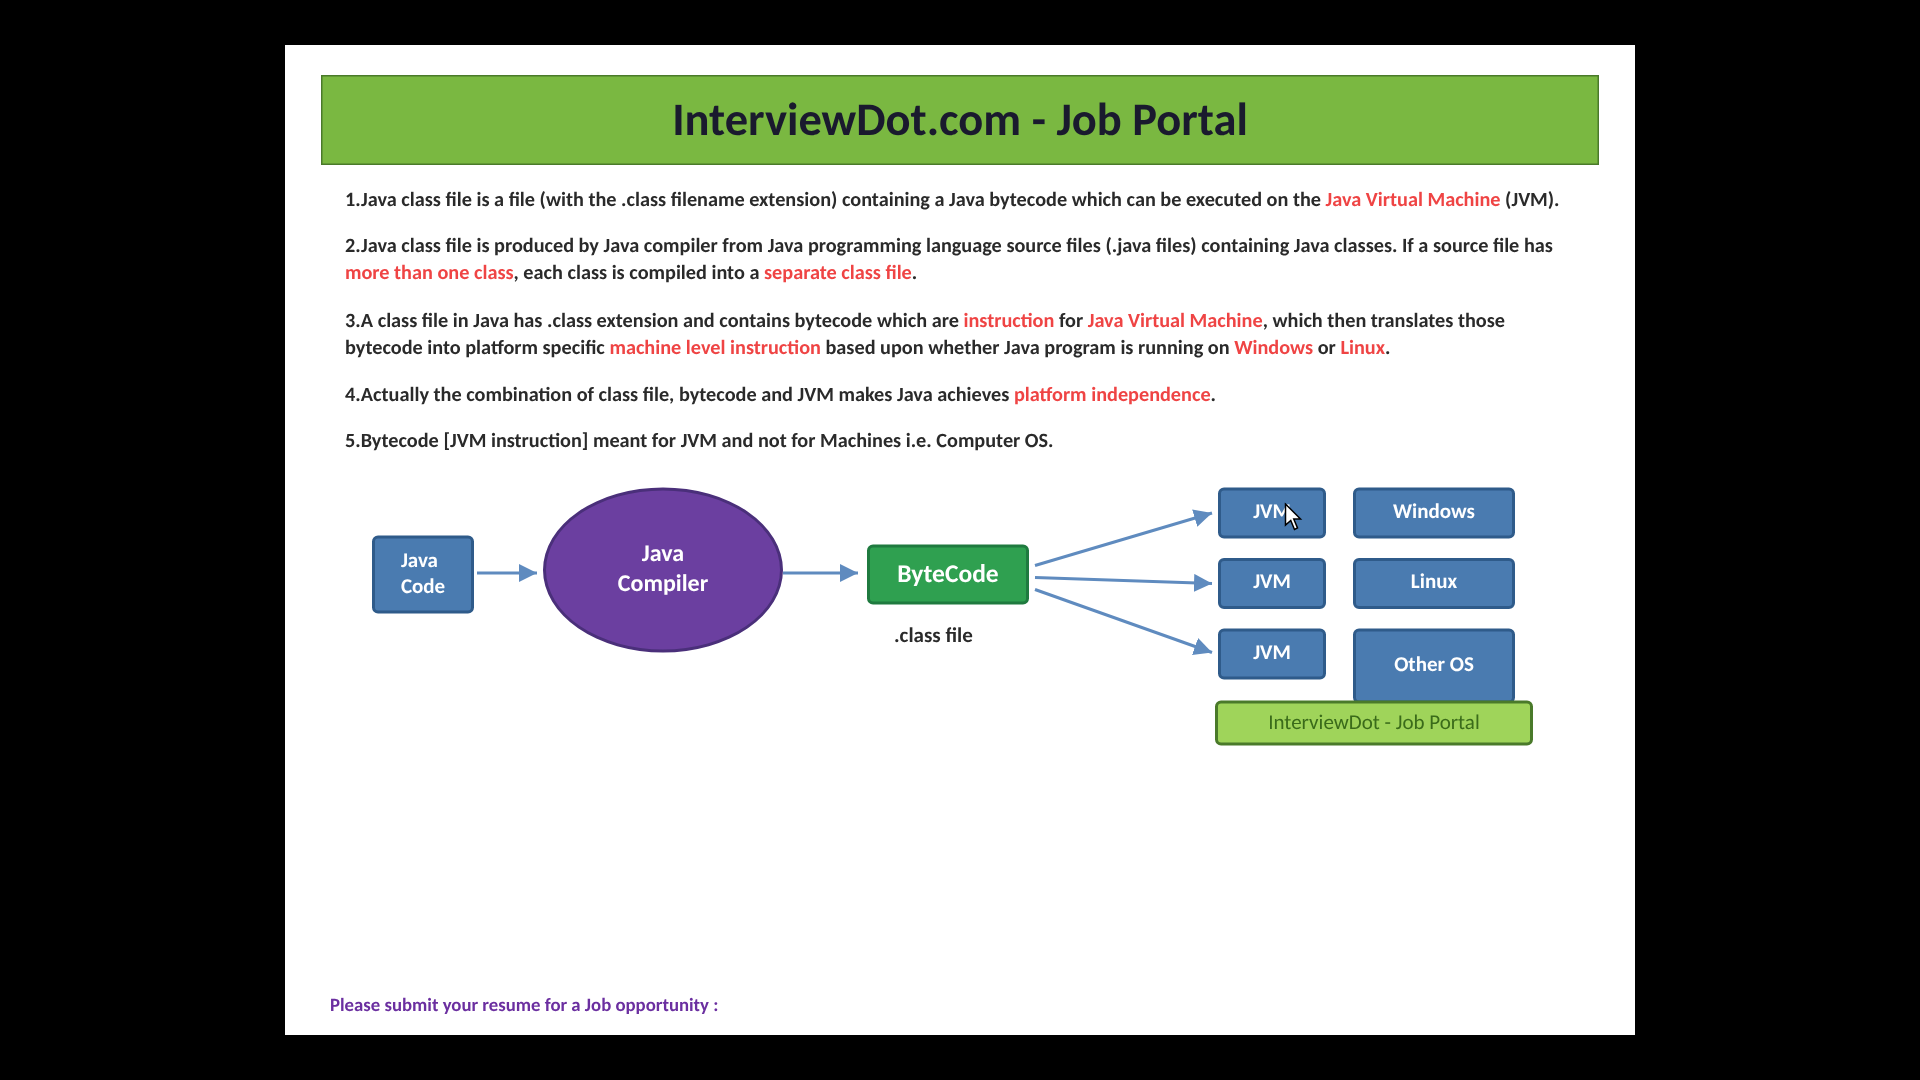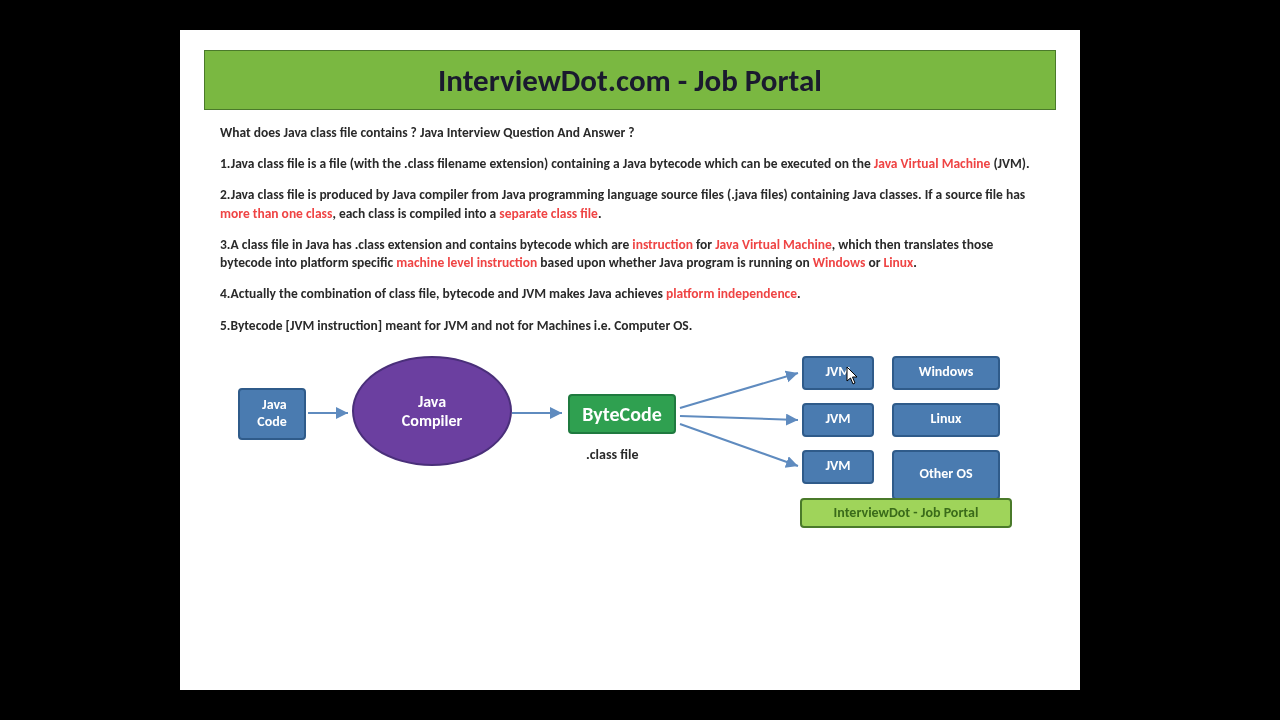--- a/index.html
+++ b/index.html
@@ -6,21 +6,21 @@
   body {
     width: 1280px;
     height: 720px;
     background: #000;
     font-family: Calibri, Arial, sans-serif;
     overflow: hidden;
     position: relative;
   }
   .slide {
     position: absolute;
-    left: 180px;
+    left: 190px;
     top: 30px;
     width: 900px;
     height: 660px;
     background: #fff;
   }
   .title-bar {
     margin: 20px 24px 14px 24px;
     background: #7ab841;
     border: 1px solid #4a7a2a;
     text-align: center;
@@ -48,21 +48,21 @@
   .box {
     position: absolute;
     border: 2px solid #2f5b8a;
     background: #4a7bb0;
     color: #fff;
     font-size: 14px;
     font-weight: bold;
     display: flex;
     align-items: center;
     justify-content: center;
-    text-align: right;
+    text-align: left;
     border-radius: 4px;
     line-height: 1.2;
   }
   .ellipse {
     position: absolute;
     border: 2px solid #4a2f7a;
     background: #6b3fa0;
     color: #fff;
     font-size: 16px;
     font-weight: bold;
@@ -71,40 +71,40 @@
     justify-content: center;
     text-align: center;
     border-radius: 50%;
     line-height: 1.2;
   }
   .box-green {
     position: absolute;
     border: 2px solid #1f7a3f;
     background: #2fa050;
     color: #fff;
-    font-size: 20px;
+    font-size: 17px;
     font-weight: bold;
     display: flex;
     align-items: center;
     justify-content: center;
     border-radius: 4px;
   }
   .box-lbl {
     position: absolute;
     color: #2a2a2a;
     font-size: 14px;
     font-weight: bold;
   }
   .portal-box {
     position: absolute;
     border: 2px solid #4a7a2a;
     background: #9fd45a;
     color: #3a6b1a;
     font-size: 14px;
-    font-weight: bold;
+    font-weight: normal;
     display: flex;
     align-items: center;
     justify-content: center;
     border-radius: 4px;
   }
   svg.arrows { position:absolute; left:0; top:0; width:100%; height:100%; pointer-events:none; }
   .footer {
     position: absolute;
     left: 30px;
     bottom: 12px;
@@ -123,21 +123,20 @@
 </head>
 <body>
 
 <div class="slide">
 
   <div class="title-bar">
     <h1>InterviewDot.com - Job Portal</h1>
   </div>
 
   <div class="content">
-    <p>What does Java class file contains ? Java Interview Question And Answer ?</p>
 
     <p>
       <span>1.Java class file is a file (with the .class filename extension) containing a Java bytecode which can be executed on the </span><span class="hl">Java Virtual Machine</span><span> (JVM).</span>
     </p>
 
     <p>
       <span>2.Java class file is produced by Java compiler from Java programming language source files (.java files) containing Java classes. If a source file has </span><span class="hl">more than one class</span><span>, each class is compiled into a </span><span class="hl">separate class file</span><span>.</span>
     </p>
 
     <p>
@@ -183,15 +182,16 @@
     <div class="box" style="left:702px; top:102px; width:108px; height:50px;">Other OS</div>
 
     <div class="portal-box" style="left:610px; top:150px; width:212px; height:30px;">InterviewDot - Job Portal</div>
 
     <svg class="cursor" style="left:656px; top:18px;" viewBox="0 0 14 20">
       <path d="M1,1 L1,15 L4.5,12 L7,18 L9,17 L6.5,11 L11,11 Z" fill="#fff" stroke="#000" stroke-width="1"></path>
     </svg>
   </div>
 
   <div class="footer">
+    <div class="prompt">Please submit your resume for a Job opportunity :</div>
   </div>
 
 </div>
 
 </body></html>

